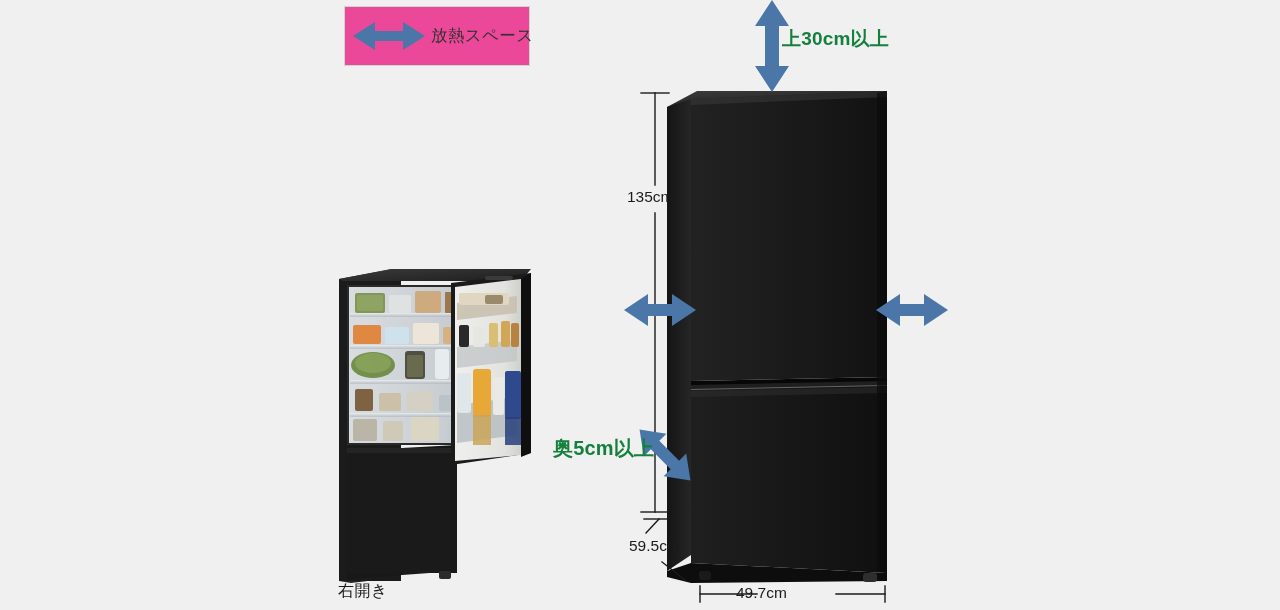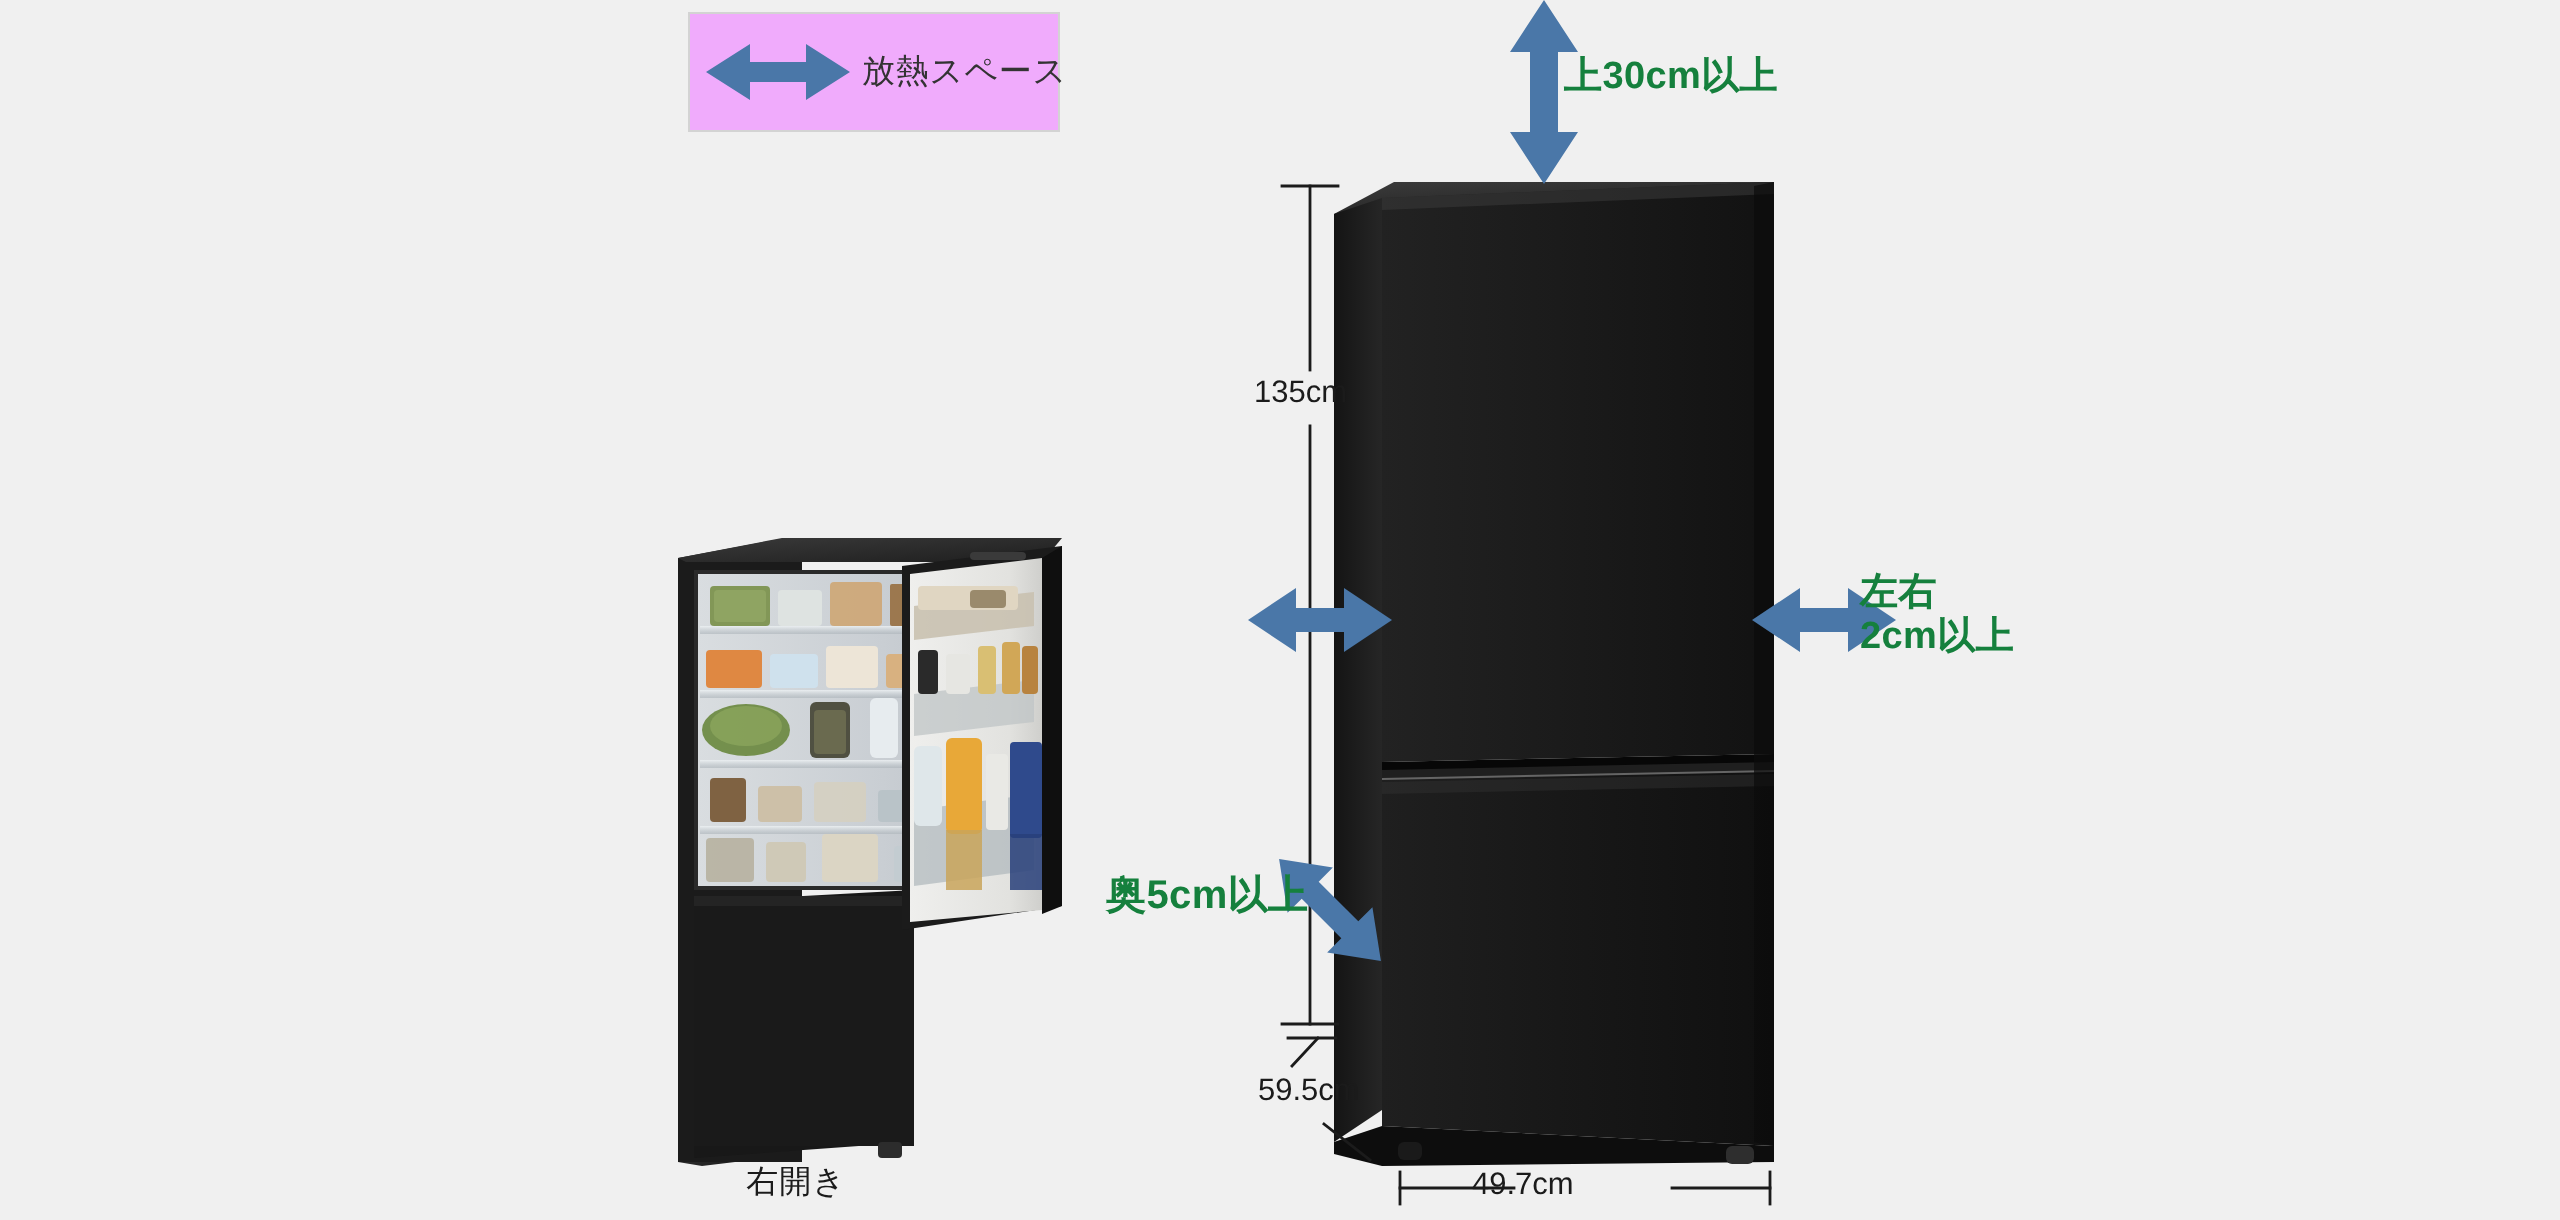--- a/index.html
+++ b/index.html
@@ -9,21 +9,21 @@
     font-family:"Liberation Sans","DejaVu Sans",sans-serif;
     overflow:hidden;
     position:relative;
   }
   #stage{position:absolute;left:0;top:0;width:1280px;height:610px;}
   .abs{position:absolute;}
 
   
   #legend{
     left:344px;top:6px;width:186px;height:60px;
-    background:#f0abfc;border:1px solid #d3d3d3;
+    background:#ec4899;border:1px solid #d3d3d3;
     box-sizing:border-box;
     display:flex;align-items:center;
   }
   #legend .legend-arrow{width:72px;height:30px;margin-left:8px;flex:0 0 auto;}
   #legend .legend-text{
     font-size:16.5px;color:#333;margin-left:6px;letter-spacing:.4px;
     white-space:nowrap;
   }
 
   
@@ -36,21 +36,21 @@
   #lab-depth{left:553px;top:437px;font-size:20px;}
 
   
   .dim-text{color:#1b1b1b;font-size:15.5px;white-space:nowrap;text-align:right;}
   #dim-135{left:627px;top:188px;}
   #dim-595{left:629px;top:537px;}
   #dim-497{left:736px;top:584px;}
 
   
   #caption-right-open{
-    left:338px;top:581px;width:120px;text-align:center;
+    left:338px;top:581px;width:120px;text-align:left;
     font-size:16px;color:#1b1b1b;letter-spacing:.5px;
   }
 
   svg{display:block;overflow:visible;}
   .fridge-svg{position:absolute;}
 </style>
 </head>
 <body>
 
 <div id="stage">
@@ -257,22 +257,20 @@
         <polygon points="876,310 900,294 900,304 924,304 924,294 948,310 924,326 924,316 900,316 900,326"></polygon>
       </g>
 
       <g transform="rotate(45 665 455)">
         <polygon points="629,455 651,439 651,449 679,449 679,439 701,455 679,471 679,461 651,461 651,471"></polygon>
       </g>
     </g>
   </svg>
 
   <div class="abs blue-label" id="lab-top">上30cm以上</div>
-  <div class="abs blue-label" id="lab-side">左右
-2cm以上</div>
   <div class="abs blue-label" id="lab-depth">奥5cm以上</div>
 
   <div class="abs" id="legend">
     <svg class="legend-arrow" viewBox="0 0 72 30">
       <polygon fill="#4a77a8" points="0,15 22,1 22,10 50,10 50,1 72,15 50,29 50,20 22,20 22,29"></polygon>
     </svg>
     <div class="legend-text">放熱スペース</div>
   </div>
 
 </div>

